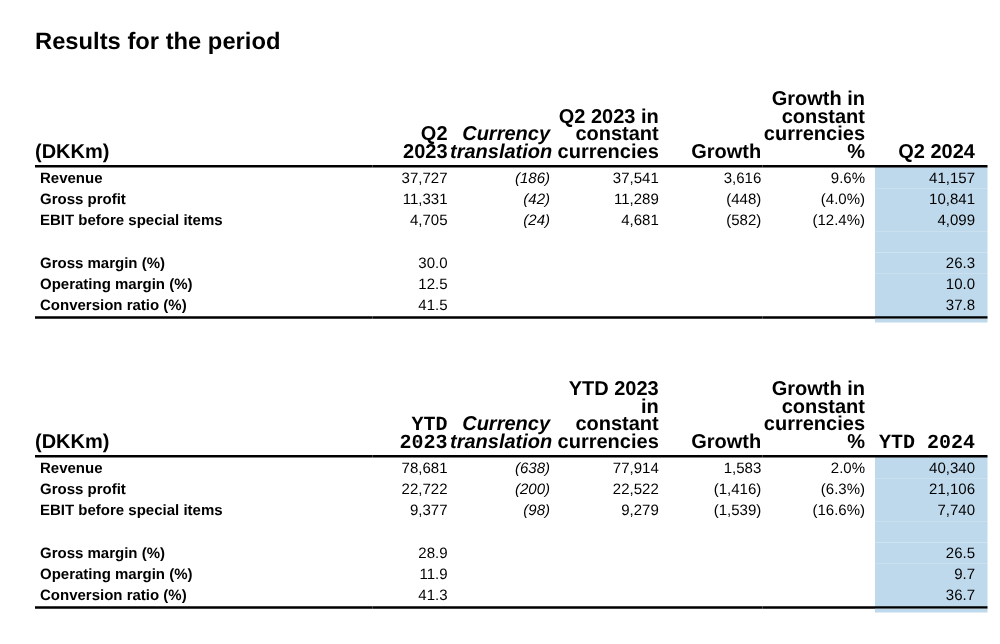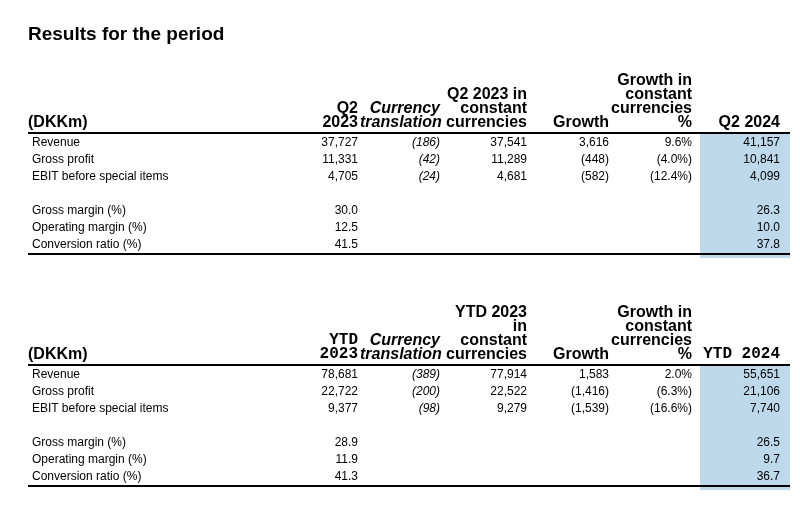--- a/index.html
+++ b/index.html
@@ -42,21 +42,21 @@
   }
   td {
     height: 17px;
     text-align: right;
     font-size: 12px;
     line-height: 17px;
     white-space: nowrap;
     padding: 0;
   }
   th.c0, td.c0 { text-align: left; }
-  td.c0 { padding-left: 4px; }
+  td.c0 { padding-left: 4px; font-weight: bold; }
   th.c1, td.c1 { padding-right: 2px; }
   th.c2, td.c2 { padding-right: 4px; font-style: italic; }
   th.c3, td.c3 { padding-right: 1px; }
   th.c4, td.c4 { padding-right: 1px; }
   th.c5, td.c5 { padding-right: 8px; }
   th.c6, td.c6 { padding-right: 10px; }
   td.hl { background: var(--hl, #BFD9EC); }
   tbody tr:last-child td { border-bottom: 2px solid var(--rule, #000); }
   .hl-strip {
     width: 90px;
@@ -172,25 +172,25 @@
 constant
 currencies
 %</th>
           <th class="c6" style="width: 90px; font-family: Liberation Mono, monospace;">YTD 2024</th>
         </tr>
       </thead>
     <tbody>
         <tr>
           <td class="c0">Revenue</td>
           <td class="c1">78,681</td>
-          <td class="c2">(389)</td>
+          <td class="c2">(638)</td>
           <td class="c3">77,914</td>
           <td class="c4">1,583</td>
           <td class="c5">2.0%</td>
-          <td class="c6 hl">55,651</td>
+          <td class="c6 hl">40,340</td>
         </tr>
         <tr>
           <td class="c0">Gross profit</td>
           <td class="c1">22,722</td>
           <td class="c2">(200)</td>
           <td class="c3">22,522</td>
           <td class="c4">(1,416)</td>
           <td class="c5">(6.3%)</td>
           <td class="c6 hl">21,106</td>
         </tr>

